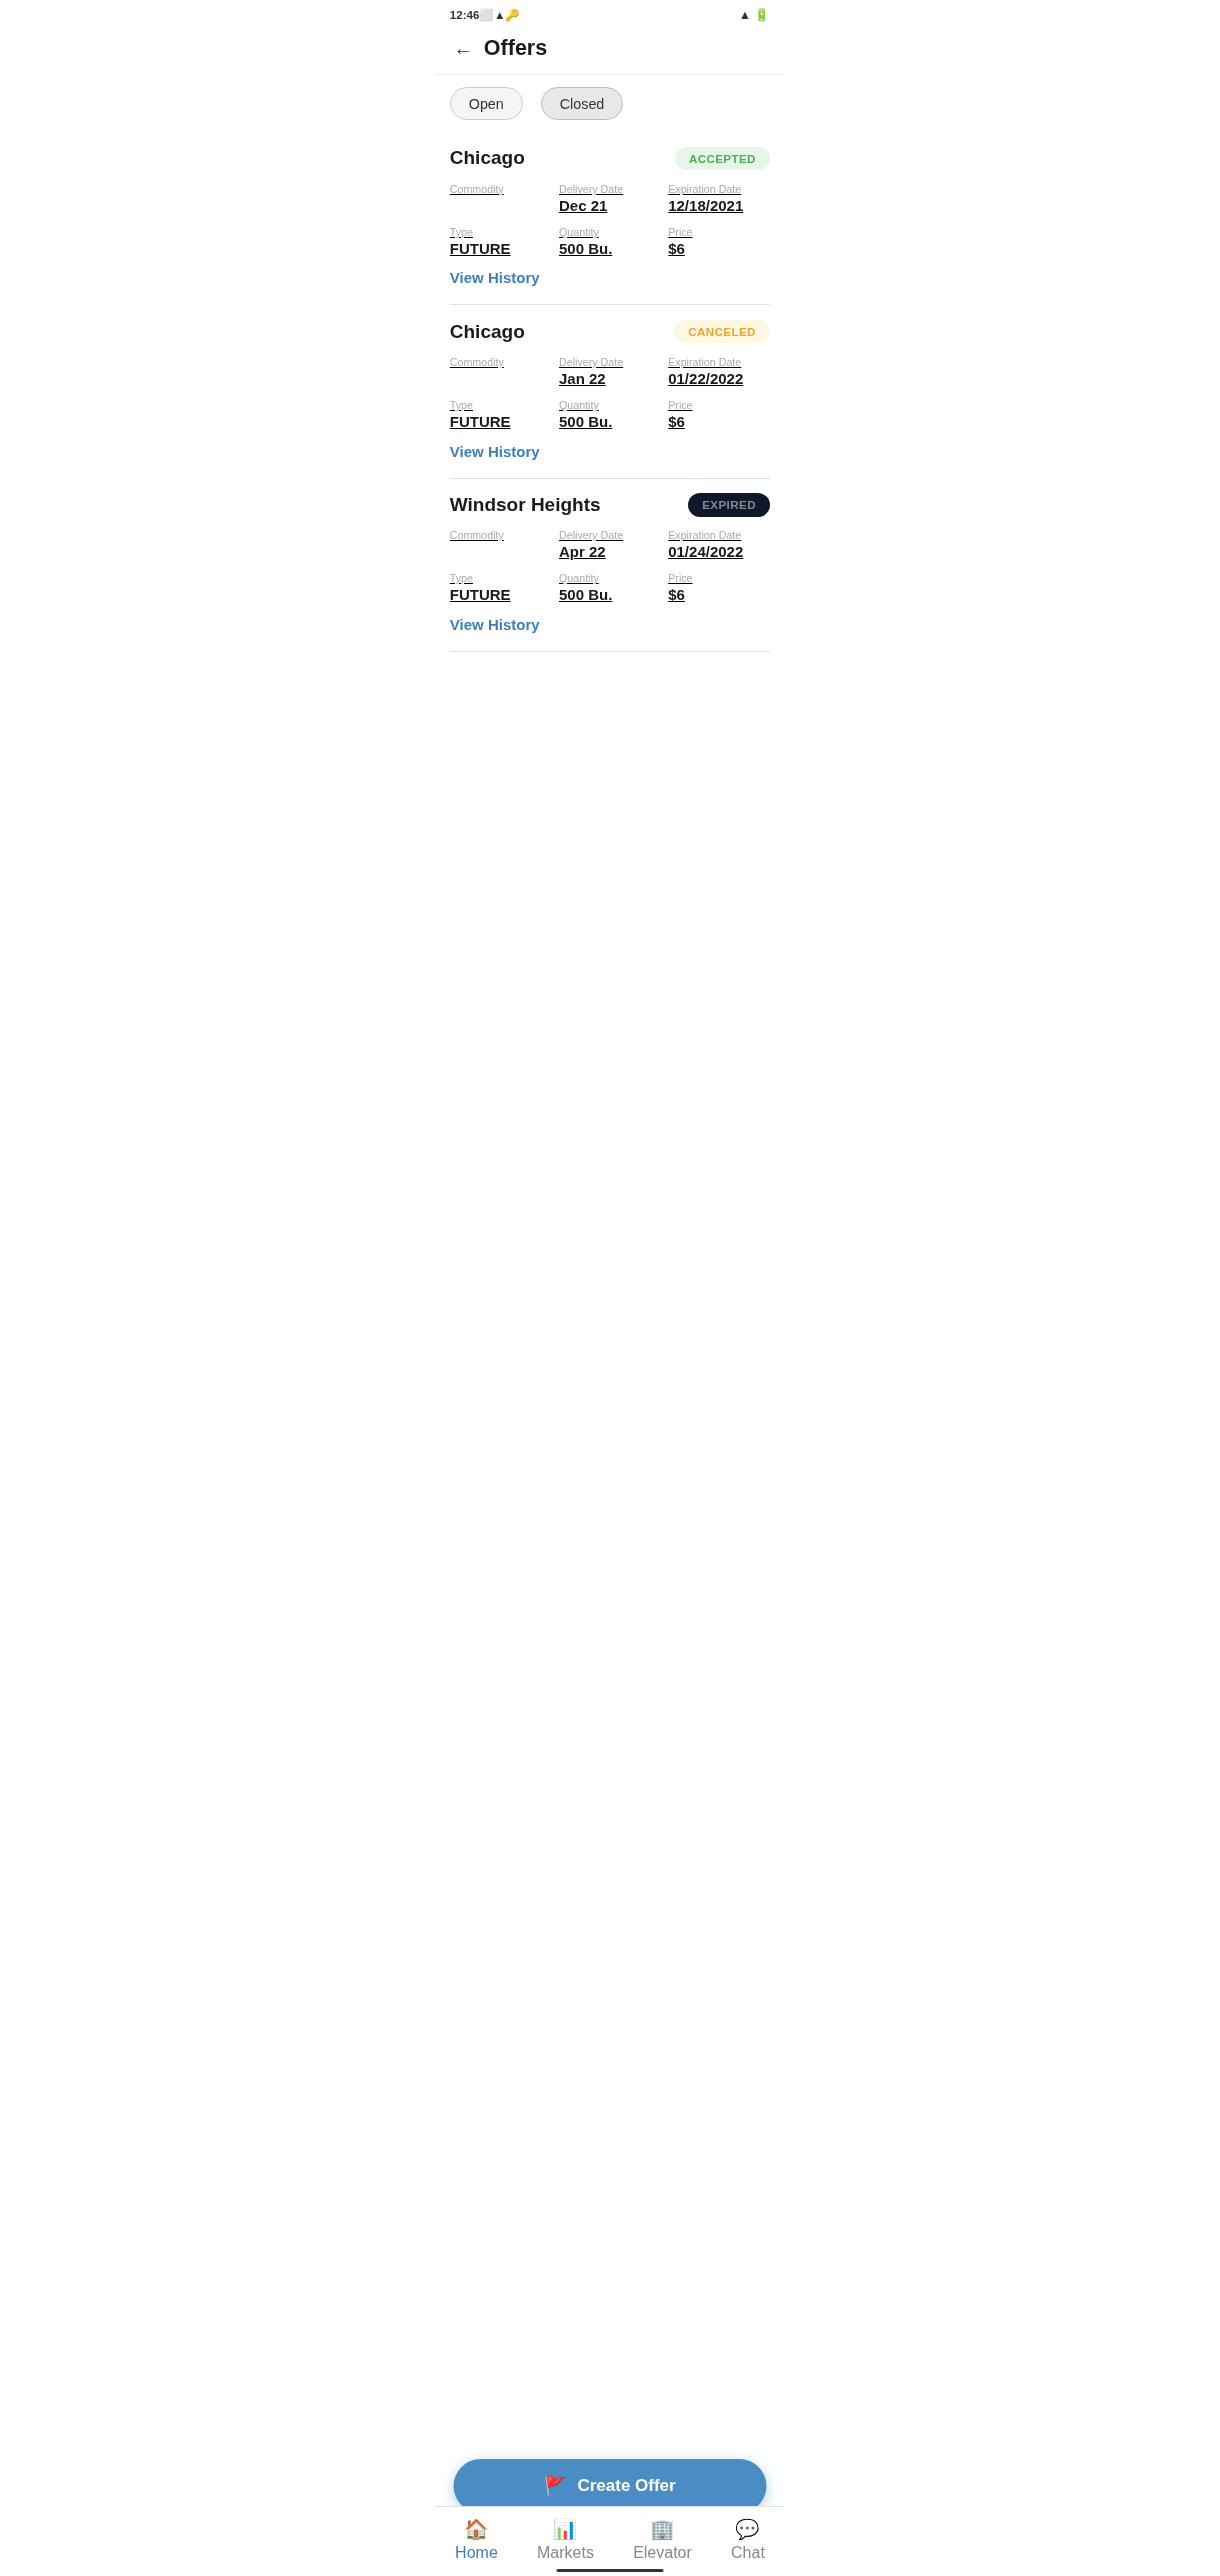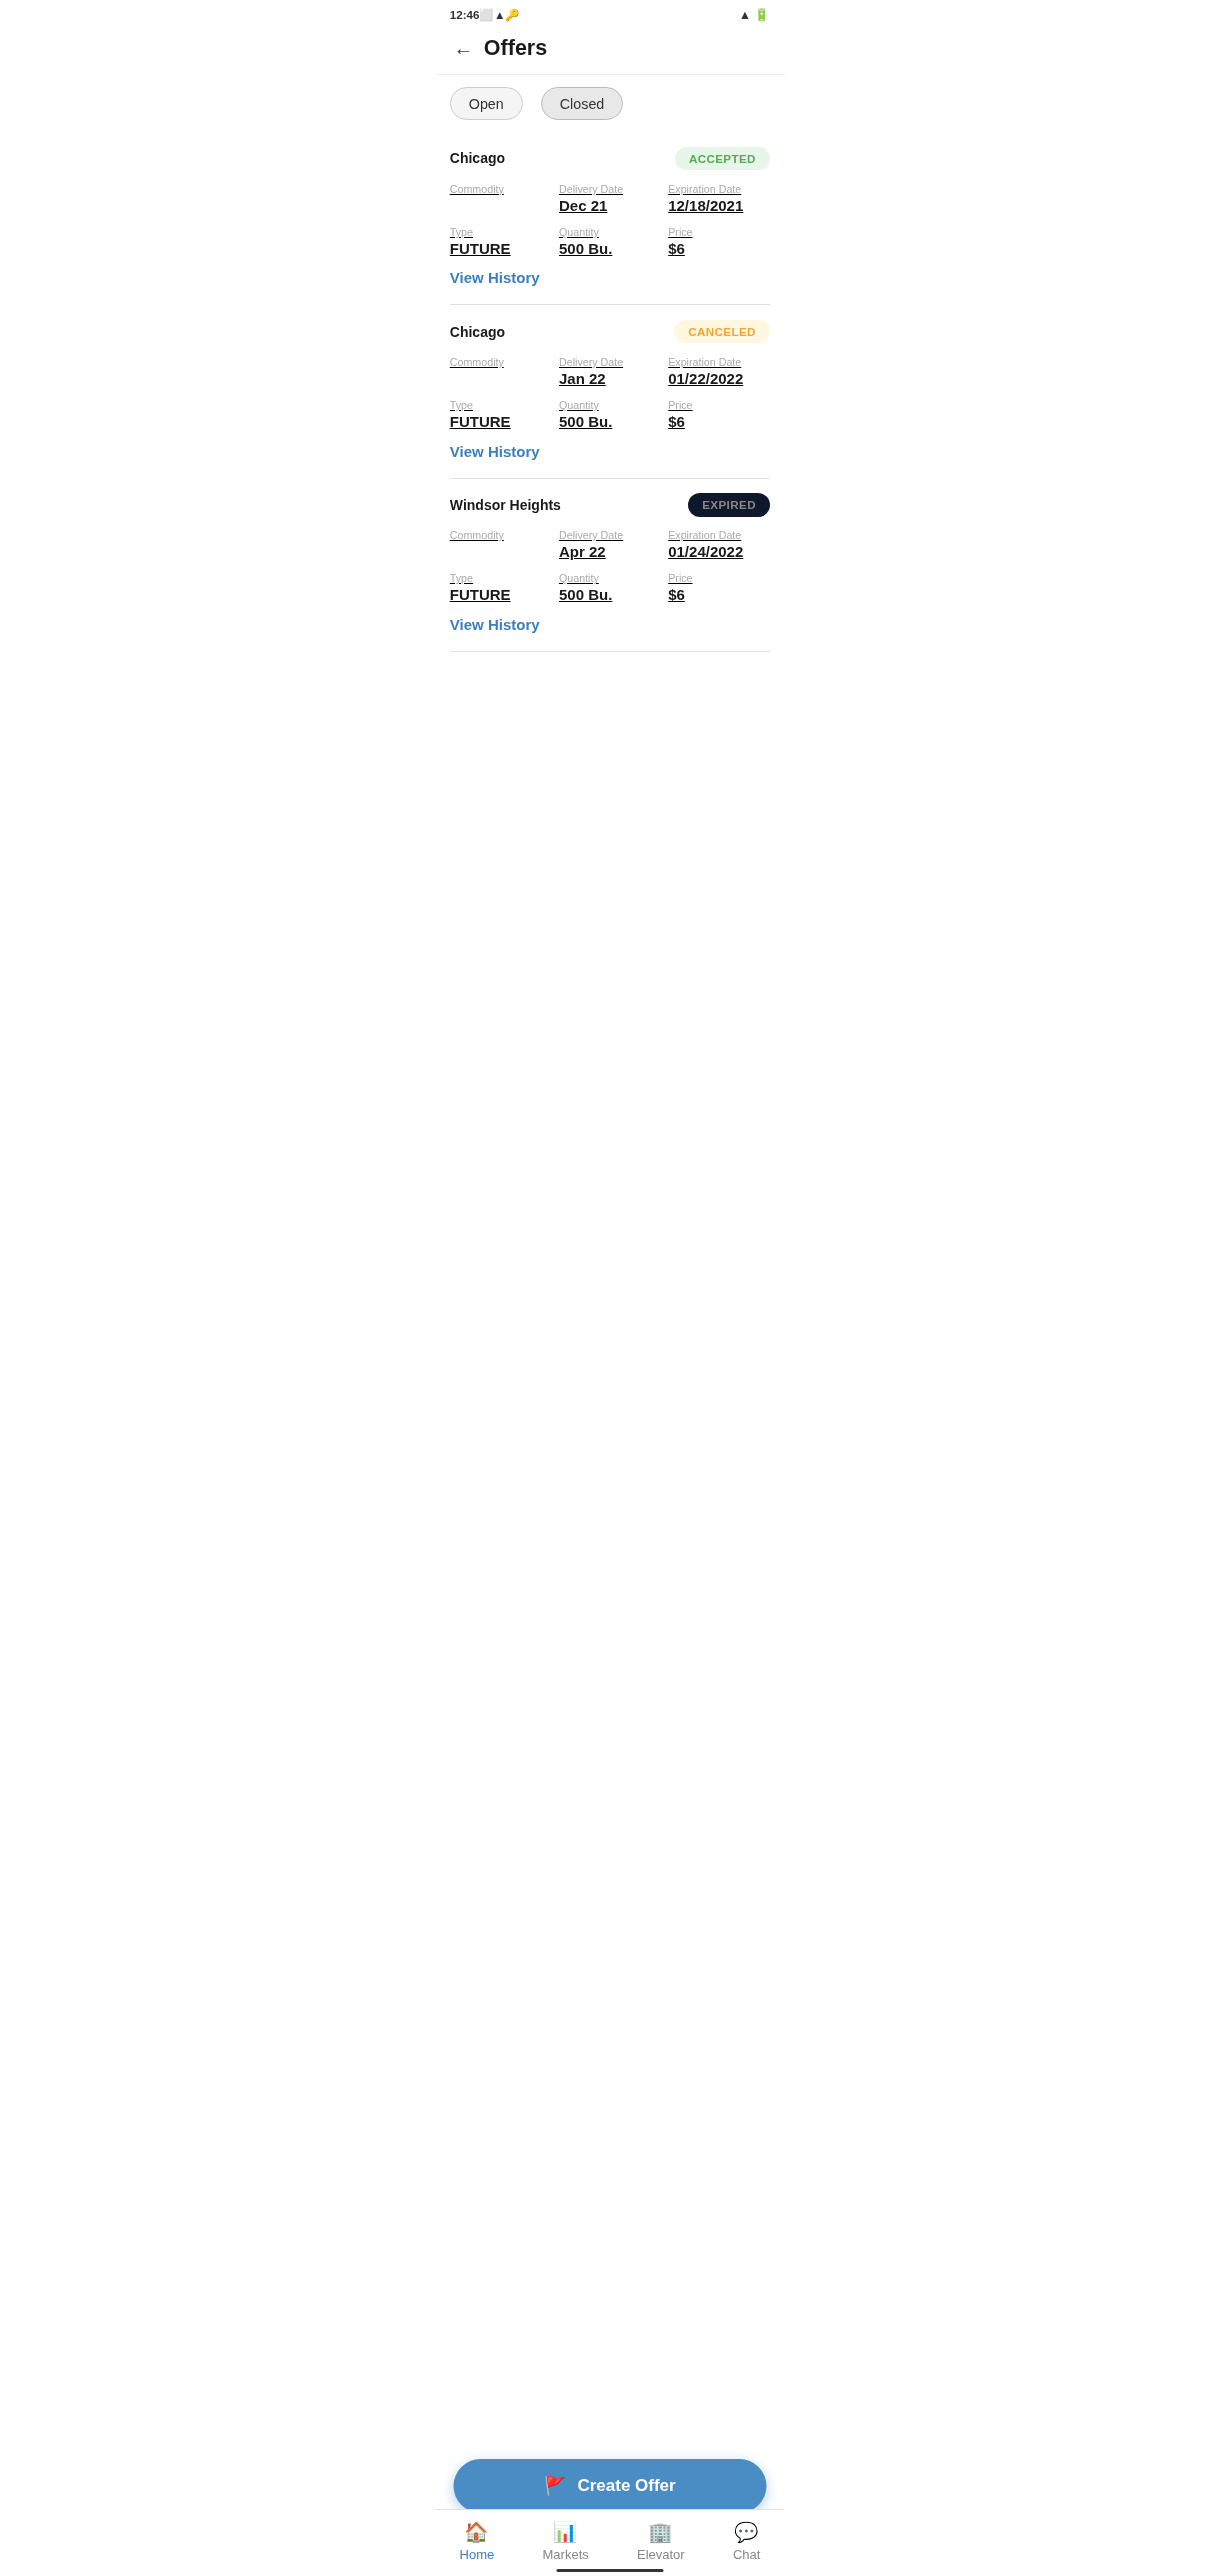--- a/index.html
+++ b/index.html
@@ -81,21 +81,21 @@
       padding: 14.3px 0;
       border-bottom: 0.9px solid #e0e0e0;
     }
     .offer-header {
       display: flex;
       justify-content: space-between;
       align-items: center;
       margin-bottom: 12.5px;
     }
     .offer-location {
-      font-size: 14px;
+      font-size: 19px;
       font-weight: 700;
       color: #1a1a1a;
     }
     .status-badge {
       padding: 5.4px 14.3px;
       border-radius: 18px;
       font-size: 11.6px;
       font-weight: 700;
       letter-spacing: 0.4px;
     }
@@ -192,21 +192,21 @@
       display: flex;
       flex-direction: column;
       align-items: center;
       gap: 2.7px;
       cursor: pointer;
       background: none;
       border: none;
       padding: 3.6px 10.7px;
     }
     .nav-icon { font-size: 19.7px; }
-    .nav-label { font-size: 13px; color: #888; font-weight: 500; }
+    .nav-label { font-size: 16px; color: #888; font-weight: 500; }
     .nav-item.active .nav-label { color: #3a7fc1; }
     .nav-item.active .nav-icon { color: #3a7fc1; }
 
     
     .home-indicator {
       position: fixed;
       bottom: 3.6px;
       left: 50%;
       transform: translateX(-50%);
       width: 107px;

